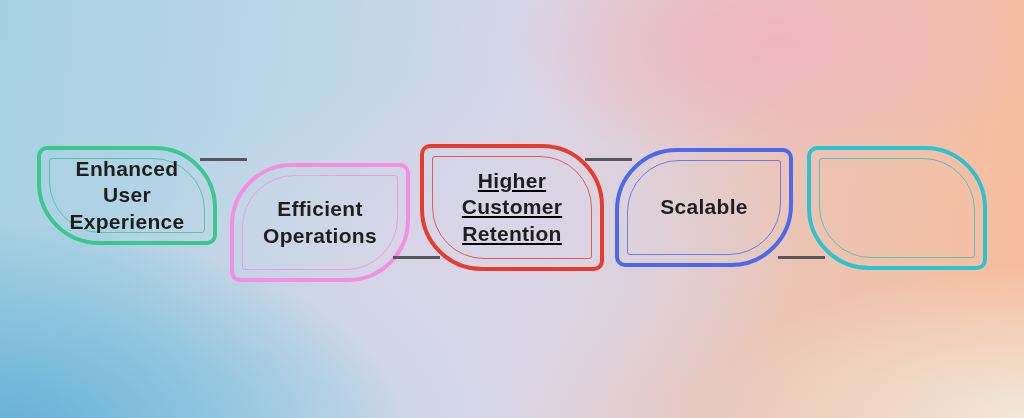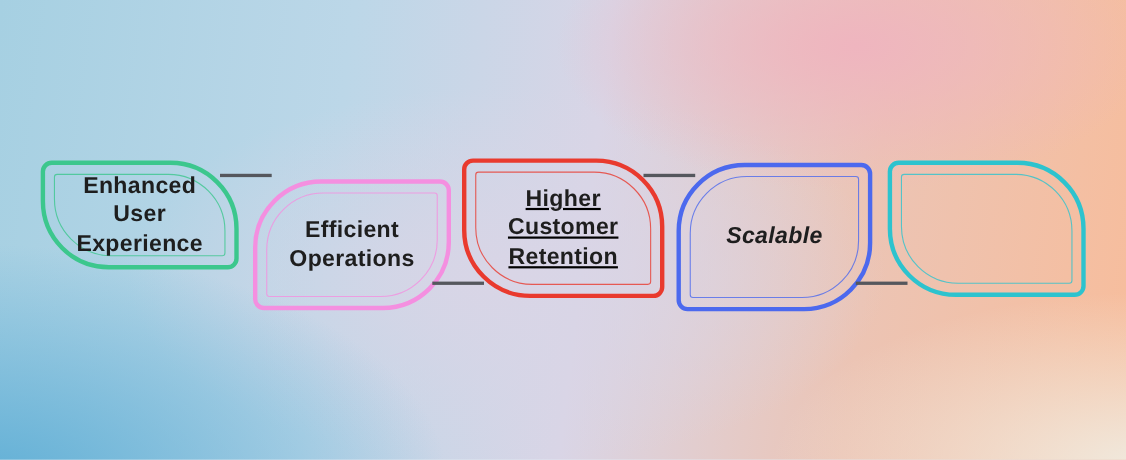--- a/index.html
+++ b/index.html
@@ -80,21 +80,21 @@
 
   <div class="card orient-a" style="left: 420px; top: 144px; width: 184px; height: 127px; text-decoration: underline; --accent: #e93a2e;">
     <div class="inner"></div>
     <div class="label">Higher
 Customer
 Retention</div>
   </div>
 
   <div class="dash" style="left: 585px; top: 158px; background-color: rgb(85, 87, 93);"></div>
 
-  <div class="card orient-b" style="left: 615px; top: 148px; width: 178px; height: 135px; font-style: italic; --accent: #4c69ee;">
+  <div class="card orient-b" style="left: 615px; top: 148px; width: 178px; height: 119px; --accent: #4c69ee;">
     <div class="inner"></div>
     <div class="label">Scalable</div>
   </div>
 
   <div class="dash" style="left: 778px; top: 256px; background-color: rgb(85, 87, 93);"></div>
 
   <div class="card orient-a" style="left: 807px; top: 146px; width: 180px; height: 124px; --accent: #2dc3ce;">
     <div class="inner"></div>
   </div>
 

